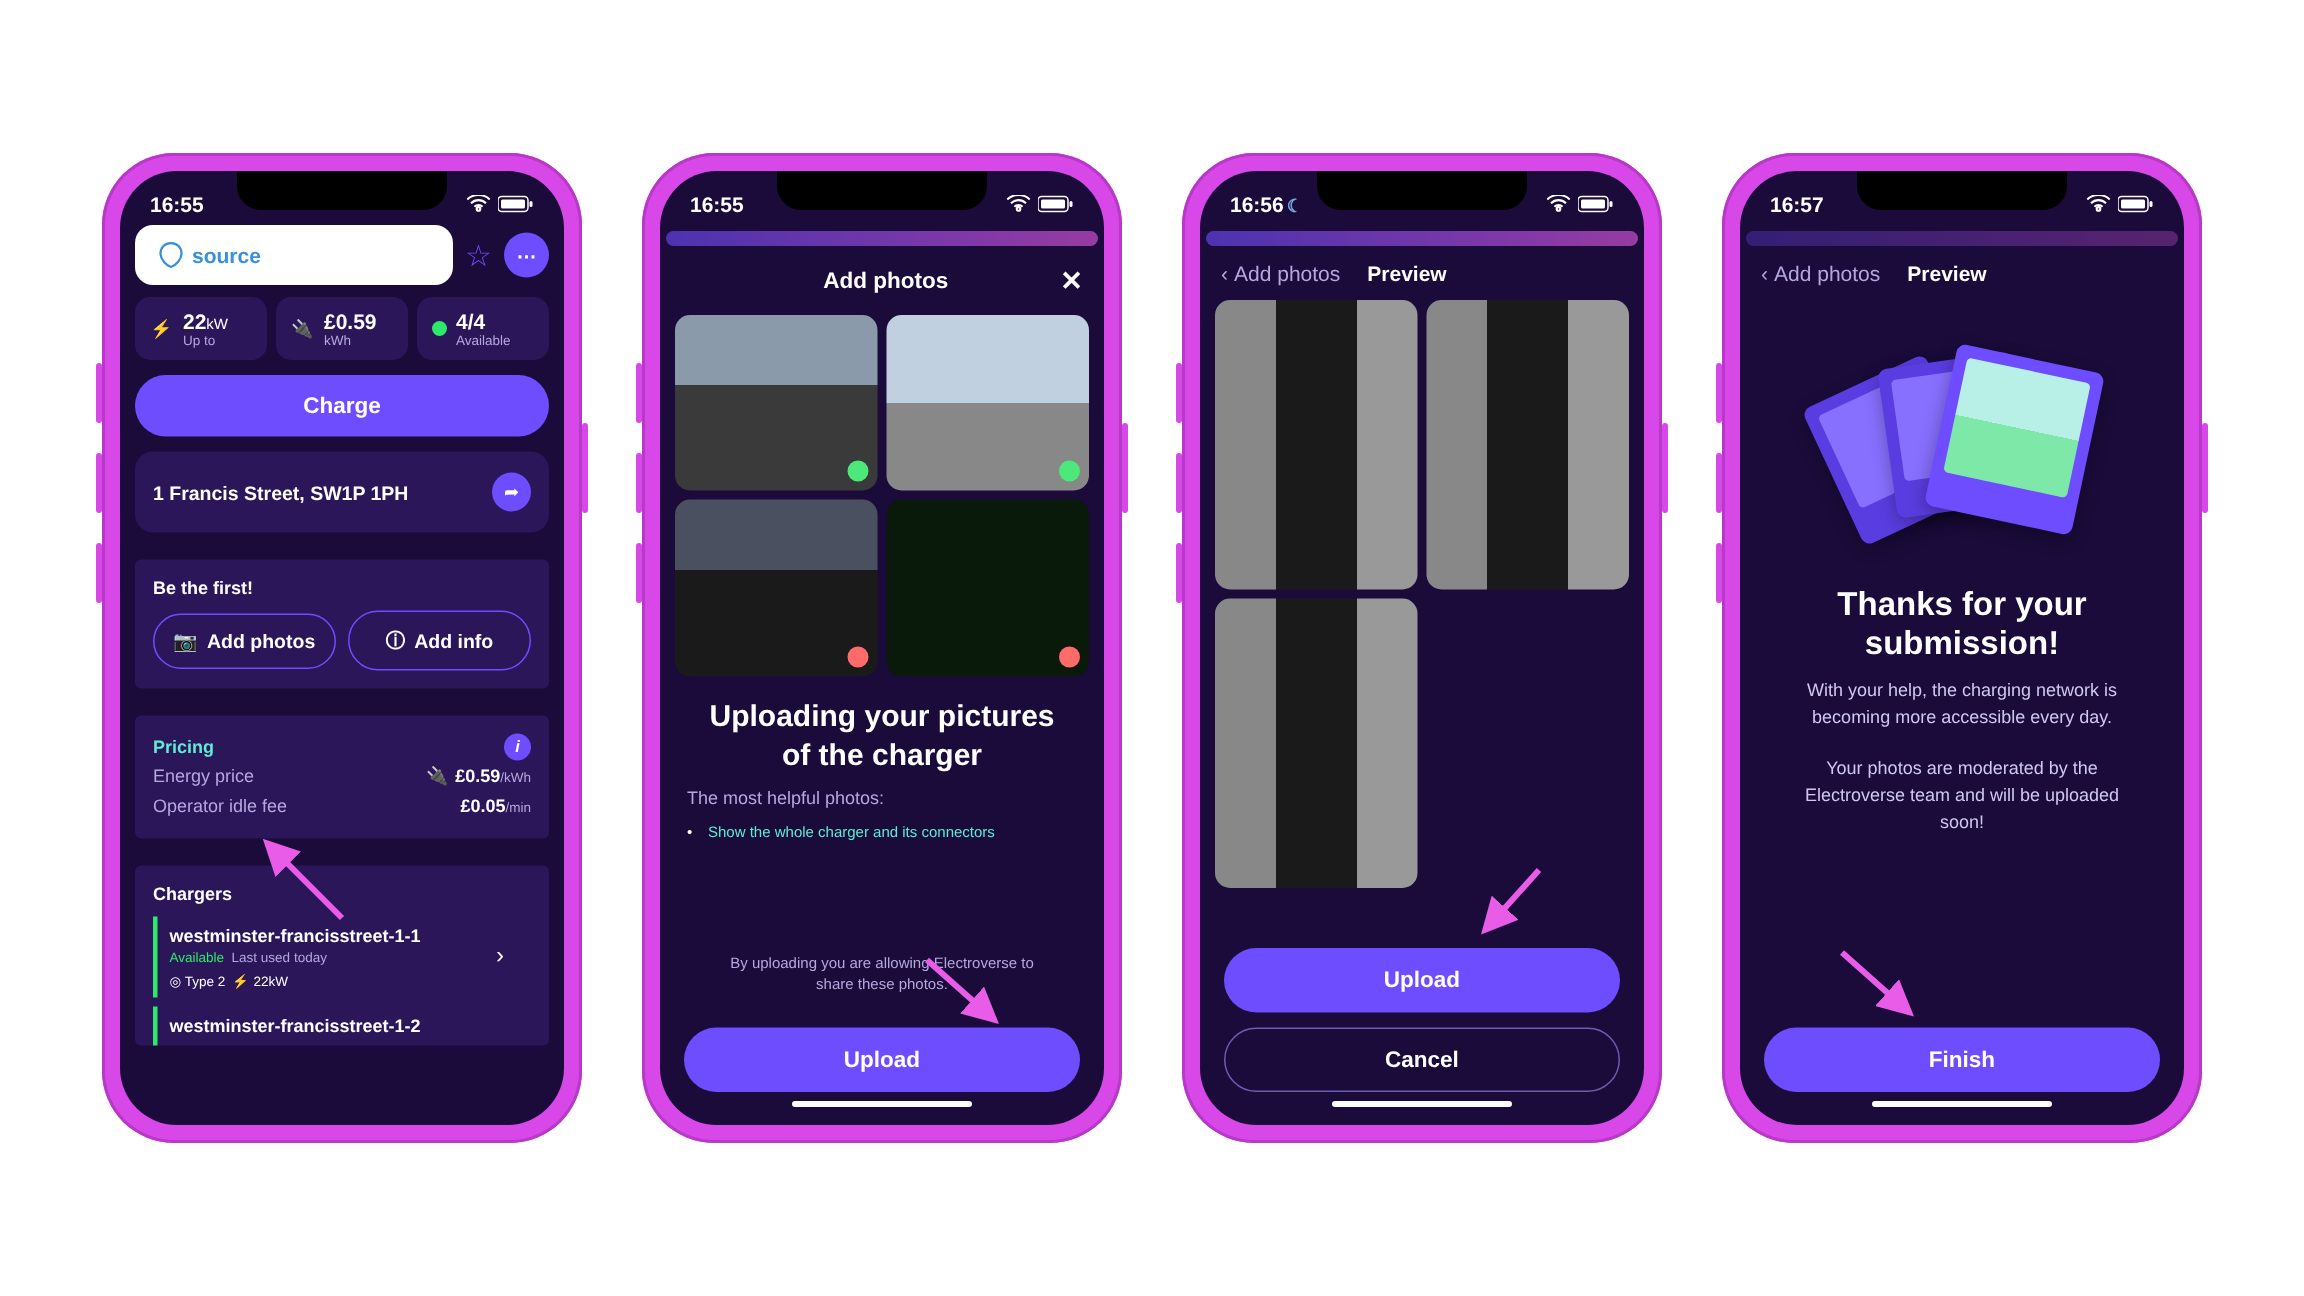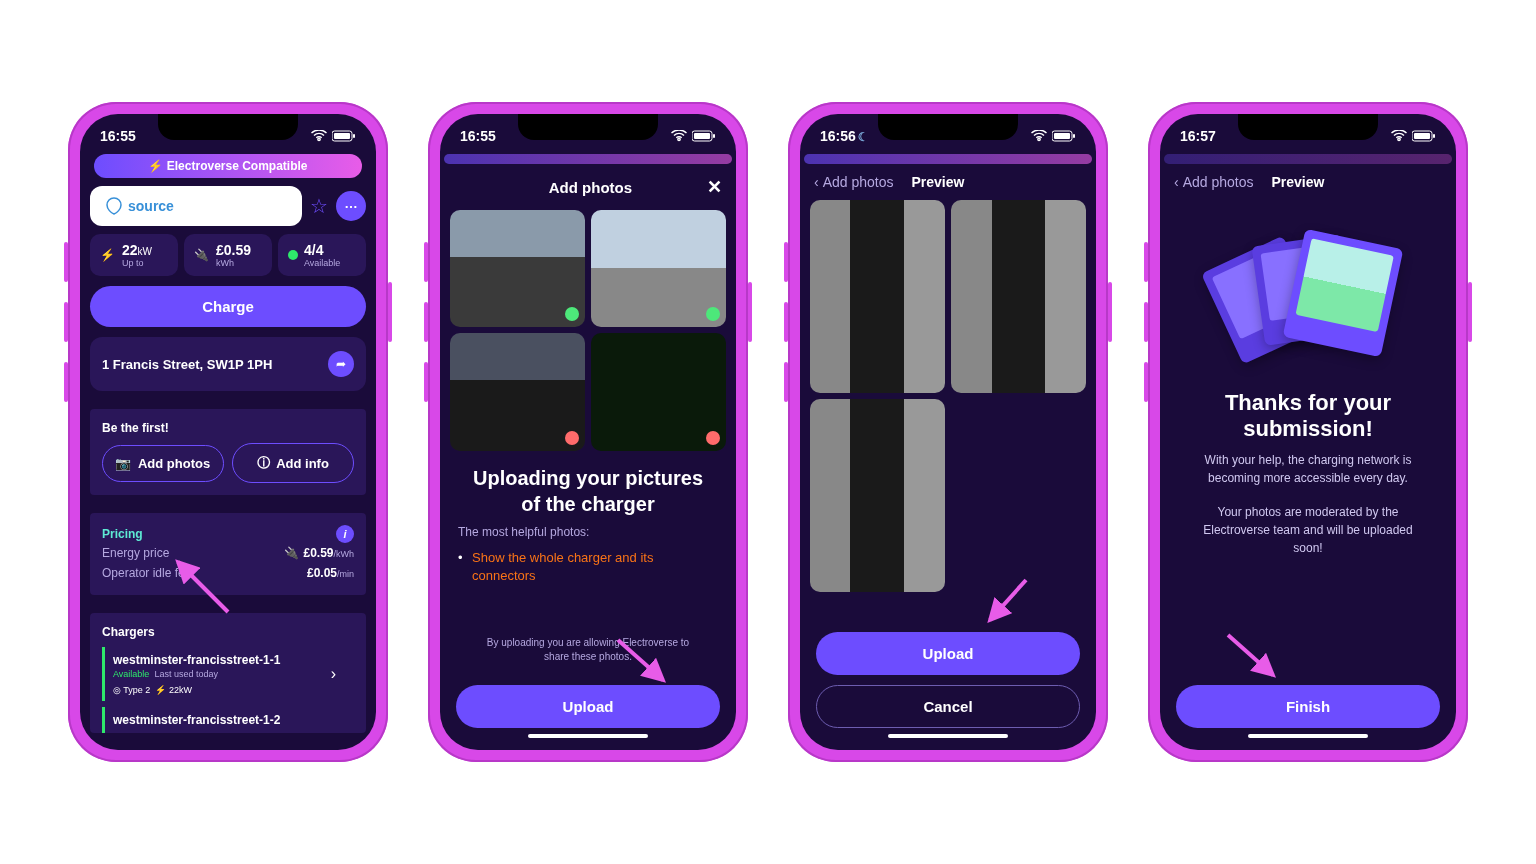--- a/index.html
+++ b/index.html
@@ -65,21 +65,21 @@
 .dot.g{background:#4de87a}
 .dot.r{background:#ff6b6b}
 .scene1{background:linear-gradient(#8a9aaa 40%,#3a3a3a 40%)}
 .scene2{background:linear-gradient(#c0d0e0 50%,#888 50%)}
 .scene3{background:linear-gradient(#4a5060 40%,#1a1a1a 40%)}
 .scene4{background:#0a1a0a}
 .scene-charger{background:linear-gradient(to right,#888 0%,#888 30%,#1a1a1a 30%,#1a1a1a 70%,#999 70%)}
 .upload-h{font-size:20px;font-weight:800;text-align:center;padding:14px 24px 8px;line-height:1.3}
 .upload-sub{font-size:12px;color:var(--muted);padding:0 18px}
 .bullets{padding:6px 18px 0;list-style:none;margin:0}
-.bullets li{font-size:13px;color:#f97316;padding:4px 0 4px 14px;position:relative;line-height:1.4}
+.bullets li{font-size:10px;color:#5eead4;padding:4px 0 4px 14px;position:relative;line-height:1.4}
 .bullets li::before{content:"•";position:absolute;left:0;color:#fff}
 .disclaimer{font-size:10px;color:var(--muted);text-align:center;padding:0 28px;line-height:1.4}
 .bottom-area{position:absolute;bottom:0;left:0;right:0;padding:10px 16px 12px}
 .btn-big{background:var(--accent);border-radius:24px;padding:13px;text-align:center;font-weight:600;font-size:15px;margin-top:21px}
 .btn-big-outline{border:1.5px solid #6d5db0;border-radius:24px;padding:12px;text-align:center;font-weight:700;font-size:15px;margin-top:10px}
 .home-ind{width:120px;height:4px;background:#fff;border-radius:3px;margin:6px auto 0}
 .preview-tabs{display:flex;align-items:center;gap:18px;padding:10px 14px;font-size:14px}
 .tab-back{display:flex;align-items:center;gap:4px;color:var(--muted)}
 .tab-active{font-weight:700;color:#fff}
 .thanks-ill{width:200px;height:160px;margin:20px auto 10px;position:relative}
@@ -112,21 +112,20 @@
         <span class="battery">
             <svg width="24" height="12" viewBox="0 0 24 12">
               <rect x="0" y="1" width="20" height="10" rx="2.5" stroke="#fff" fill="none"></rect>
               <rect x="2" y="3" width="16" height="6" rx="1" fill="#fff"></rect>
               <rect x="21" y="4" width="2" height="4" rx="1" fill="#fff"></rect>
             </svg>
           </span>
       </span>
     </div>
     <div class="content">
-      <div class="compat-bar">⚡ <span>Electroverse Compatible</span></div>
       <div class="row">
         <div class="logo-card">
           <svg width="20" height="20" viewBox="0 0 20 20">
               <path d="M10 2C6 2 3 5 3 9c0 4 4 8 7 9 3-1 7-5 7-9 0-4-3-7-7-7z" fill="none" stroke="#3890d8" stroke-width="1.5"></path>
             </svg>
           <span style="color:#3890d8;font-weight:700;font-size:14px;margin-left:4px">source</span>
         </div>
         <span class="star">☆</span>
         <div class="icon-circle">
             <span style="color:#fff;font-weight:700">⋯</span>

